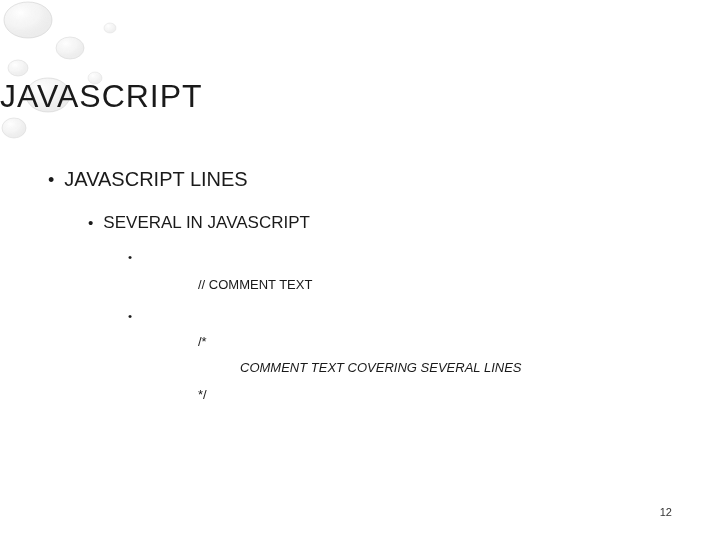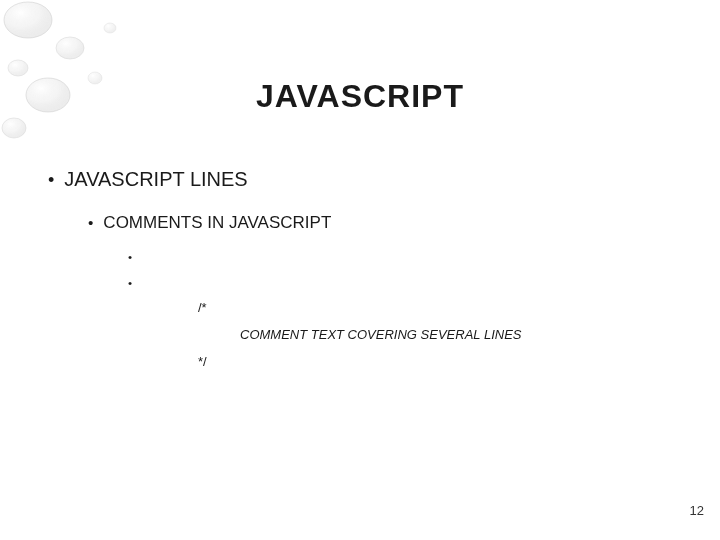--- a/index.html
+++ b/index.html
@@ -14,23 +14,22 @@
     position: absolute;
     top: 0; left: 0;
     width: 180px; height: 160px;
     pointer-events: none;
   }
   .slide-title {
     position: absolute;
     top: 78px;
     left: 0;
     width: 100%;
-    text-align: center;
     font-size: 32px;
-    font-weight: 700;
+    font-weight: 400;
     letter-spacing: 1px;
   }
   .content {
     position: absolute;
     top: 168px;
     left: 48px;
     right: 48px;
   }
   ul { list-style: none; }
   .lvl1 > li { margin-bottom: 18px; }
@@ -65,22 +64,22 @@
   .row { display: flex; align-items: baseline; gap: 10px; }
   .bullet {
     font-size: 0.9em;
     line-height: 1;
     position: relative;
     top: 0;
   }
   .page-num {
     position: absolute;
     bottom: 22px;
-    right: 16px;
-    font-size: 13px;
+    right: 48px;
+    font-size: 11px;
     color: #333;
   }
 </style>
 </head>
 <body>
 
 <svg class="droplets" viewBox="0 0 180 160">
   <defs>
     <radialGradient id="dg" cx="35%" cy="30%" r="70%">
       <stop offset="0%" stop-color="#ffffff" stop-opacity="0.9"></stop>
@@ -103,27 +102,28 @@
   <ul class="lvl1">
     <li>
       <div class="row">
         <span class="bullet">•</span>
         <span>JAVASCRIPT LINES</span>
       </div>
       <ul class="lvl2">
         <li>
           <div class="row">
             <span class="bullet">•</span>
-            <span>COMMENTS IN JAVASCRIPT</span>
+            <span>SEVERAL IN JAVASCRIPT</span>
           </div>
           <ul class="lvl3">
             <li>
               <div class="row">
                 <span class="bullet">•</span>
               </div>
+              <div class="code-indent">// COMMENT TEXT</div>
             </li>
             <li>
               <div class="row">
                 <span class="bullet">•</span>
               </div>
               <div class="code-multi">
                 <span class="open">/*</span>
                 <span class="body">COMMENT TEXT COVERING SEVERAL LINES</span>
                 <span class="close">*/</span>
               </div>

